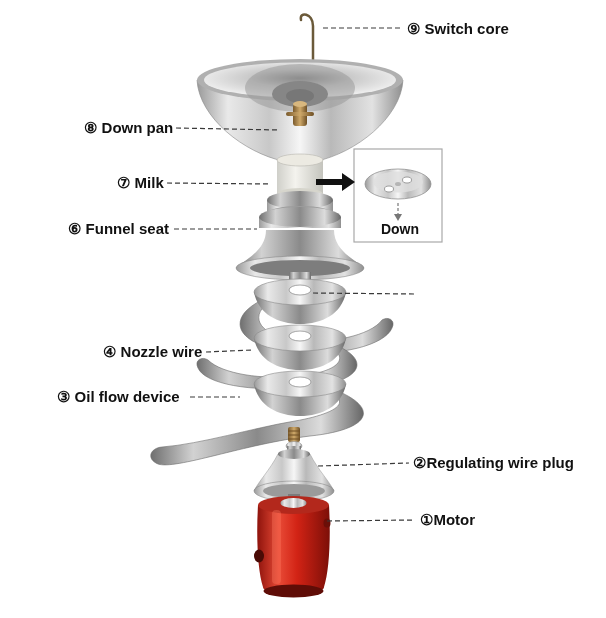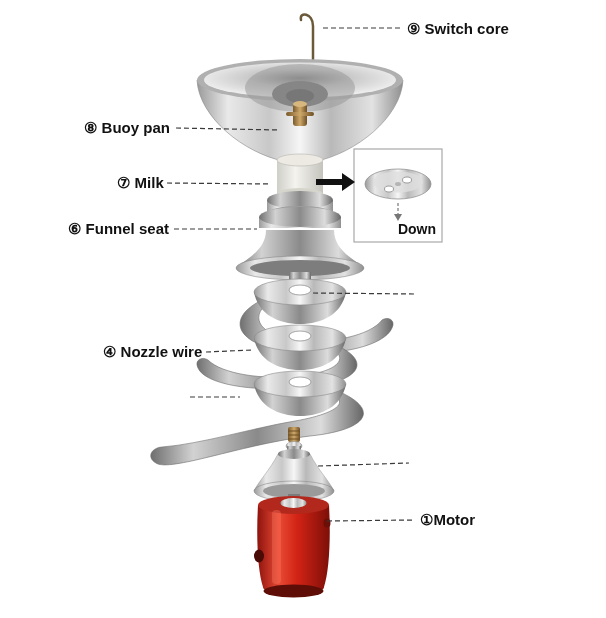--- a/index.html
+++ b/index.html
@@ -14,23 +14,23 @@
   .part-label{
     position:absolute;
     font-size:15px;
     font-weight:bold;
     color:#111;
     white-space:nowrap;
     line-height:18px;
   }
   .inset-caption{
     position:absolute;
-    left:342px;top:221px;width:88px;
+    left:356px;top:221px;width:88px;
     text-align:center;
-    font-size:14px;font-weight:bold;color:#111;padding-left:31px;
+    font-size:14px;font-weight:bold;color:#111;
   }
 </style>
 </head>
 <body>
 
 <div id="stage">
 
   <svg id="drawing" width="606" height="618" viewBox="0 0 606 618" xmlns="http://www.w3.org/2000/svg">
     <defs>
       <linearGradient id="chromeH" x1="0" y1="0" x2="1" y2="0">
@@ -179,21 +179,23 @@
       <line x1="174" y1="229" x2="257" y2="229"></line>
       <line x1="313" y1="293" x2="416" y2="294"></line>
       <line x1="206" y1="352" x2="252" y2="350"></line>
       <line x1="190" y1="397" x2="240" y2="397"></line>
       <line x1="318" y1="466" x2="409" y2="463"></line>
       <line x1="327" y1="521" x2="415" y2="520"></line>
     </g>
   </svg>
 
   <div class="part-label" style="left:407px;top:20px">⑨ Switch core</div>
-  <div class="part-label" style="left:84px;top:119px">⑧ Buoy pan</div>
+  <div class="part-label" style="left:84px;top:119px">⑧ Down pan</div>
   <div class="part-label" style="left:117px;top:174px">⑦ Milk</div>
   <div class="part-label" style="left:68px;top:220px">⑥ Funnel seat</div>
   <div class="part-label" style="left:103px;top:343px">④ Nozzle wire</div>
+  <div class="part-label" style="left:57px;top:388px">③ Oil flow device</div>
+  <div class="part-label" style="left:413px;top:454px">②Regulating wire plug</div>
   <div class="part-label" style="left:420px;top:511px">①Motor</div>
 
   <div class="inset-caption">Down</div>
 
 </div>
 
 </body></html>

